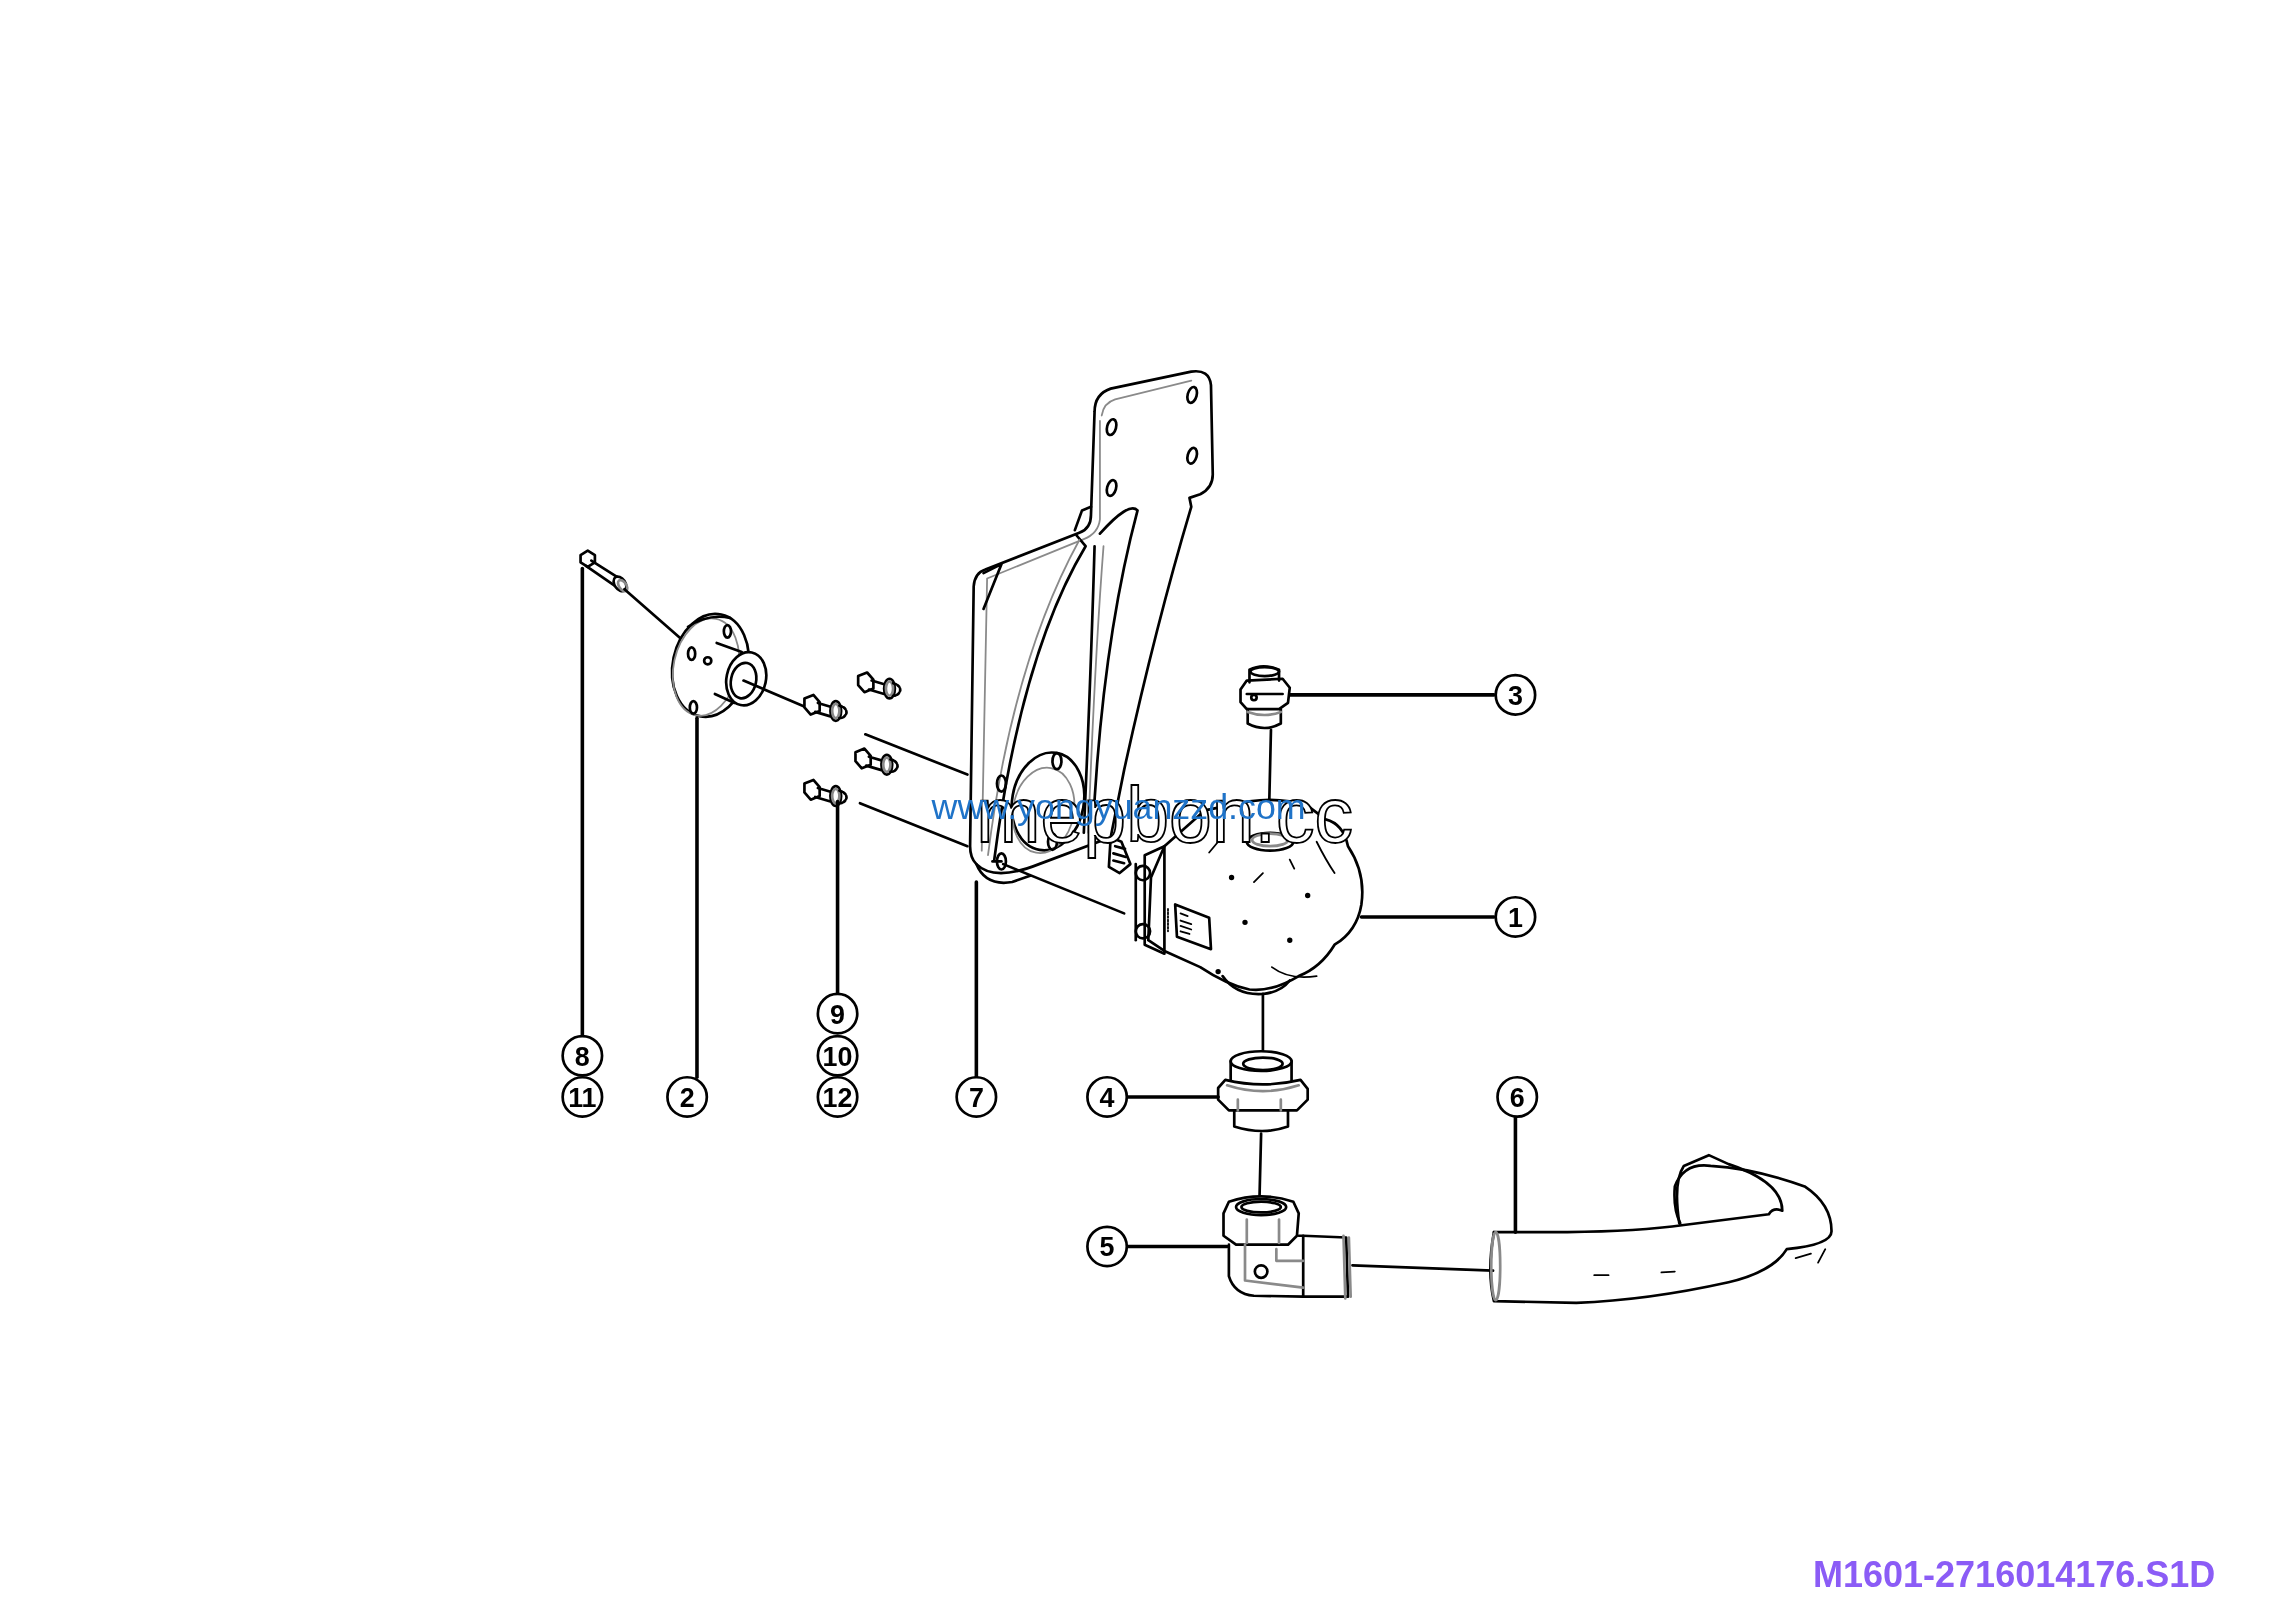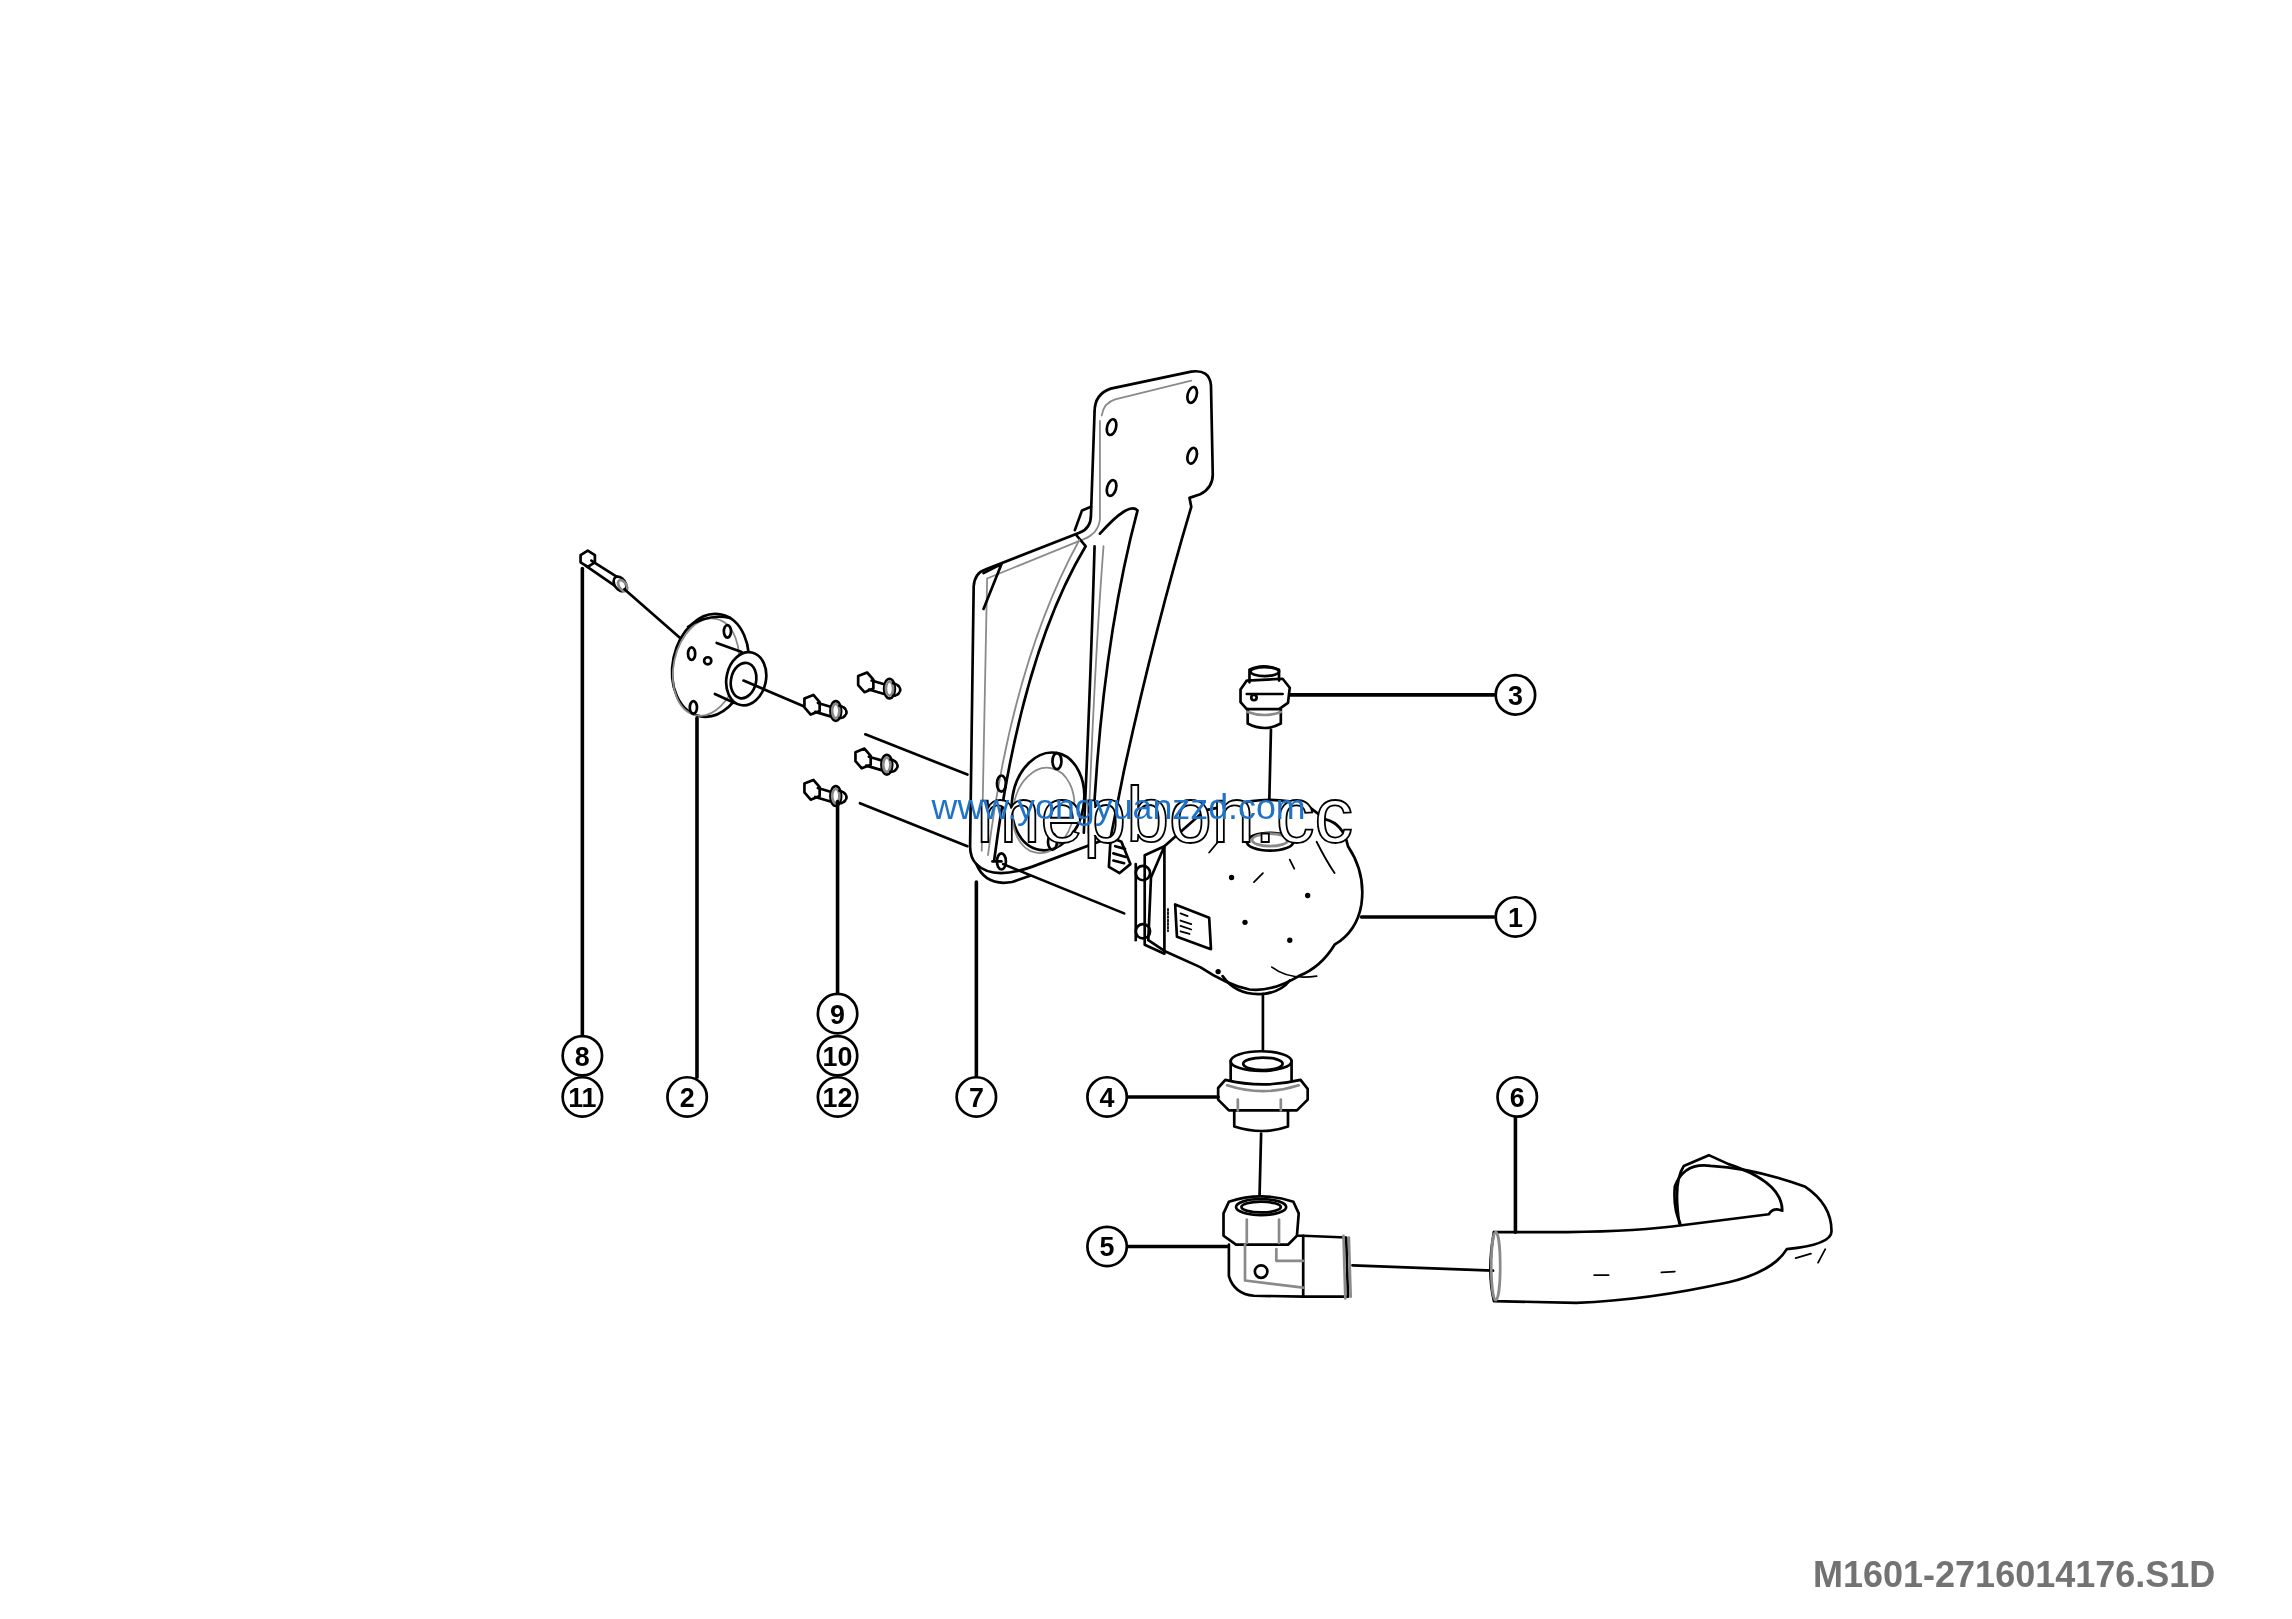--- a/index.html
+++ b/index.html
@@ -1,21 +1,21 @@
 <!DOCTYPE html>
 <html style="font-size:14.3px"><head>
 <meta charset="utf-8">
 <style>
   html, body { margin:0; padding:0; background:#ffffff; }
   body { width:2293px; height:1619px; position:relative; overflow:hidden;
          font-family:"Liberation Sans", sans-serif; }
   #canvas { position:absolute; left:0; top:0; width:2293px; height:1619px; }
   .callout-text { font-family:"Liberation Sans", sans-serif; font-weight:bold; font-size:30px; fill:#000; }
   .drawing-id { position:absolute; left:1813px; top:1554px; font-family:"Liberation Sans", sans-serif;
-                font-weight:bold; font-size:36px; color:#737373; letter-spacing:0px; white-space:nowrap; }
+                font-weight:bold; font-size:36px; color:#8b5cf6; letter-spacing:0px; white-space:nowrap; }
   .wm-blue { font-family:"Liberation Sans", sans-serif; font-size:40px; }
   .wm-outline { font-family:"Liberation Sans", sans-serif; font-size:86px; }
 </style>
 </head>
 <body>
 
 <svg id="canvas" viewBox="0 0 2560 1808" xmlns="http://www.w3.org/2000/svg">
   <g fill="none" stroke="#000" stroke-width="3" stroke-linejoin="round" stroke-linecap="round">
 
     <g>

